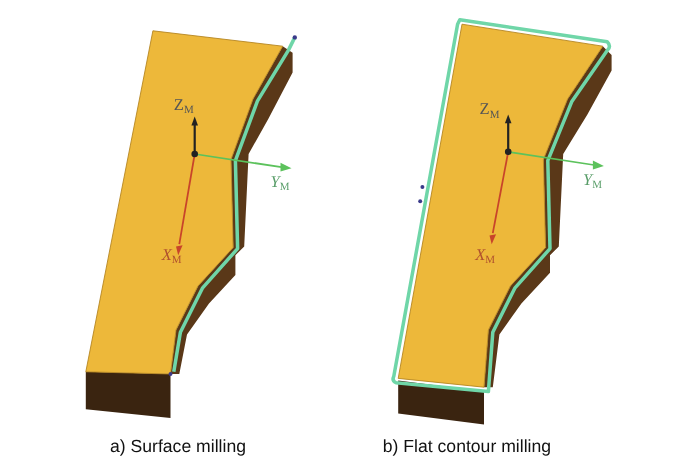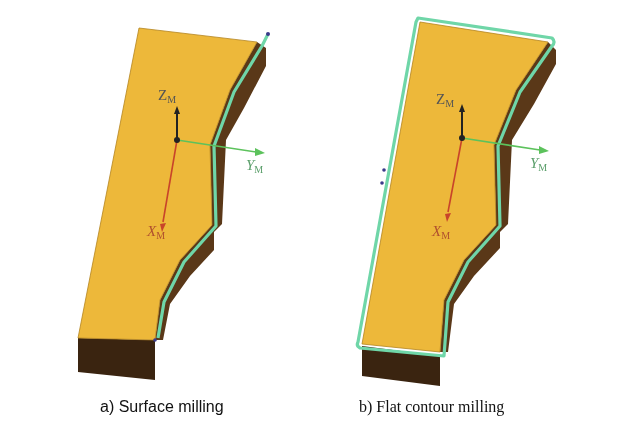--- a/index.html
+++ b/index.html
@@ -1,20 +1,20 @@
 <!DOCTYPE html>
 <html><head>
 <meta charset="utf-8">
 <style>
   html, body { margin:0; padding:0; background:#ffffff; }
   body { width:625px; height:432px; position:relative; overflow:hidden; font-family:"Liberation Sans", sans-serif; }
   svg.fig { position:absolute; left:0; top:0; }
   .caption { position:absolute; top:398px; font-size:16px; color:#111; font-family:"Liberation Sans", sans-serif; white-space:nowrap; }
   .cap-a { left:100px; }
-  .cap-b { left:359px;font-family:Liberation Serif, serif; }
+  .cap-b { left:348px; }
   .axlbl { font-family:"Liberation Serif", serif; font-size:15px; }
   .axsub { font-family:"Liberation Serif", serif; font-size:10px; }
 </style>
 </head>
 <body>
 
 <svg class="fig" width="625" height="432" viewBox="0 0 625 432">
 
   <g>
 

